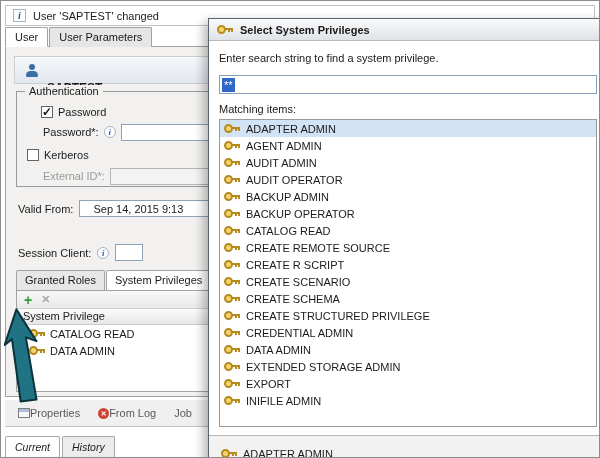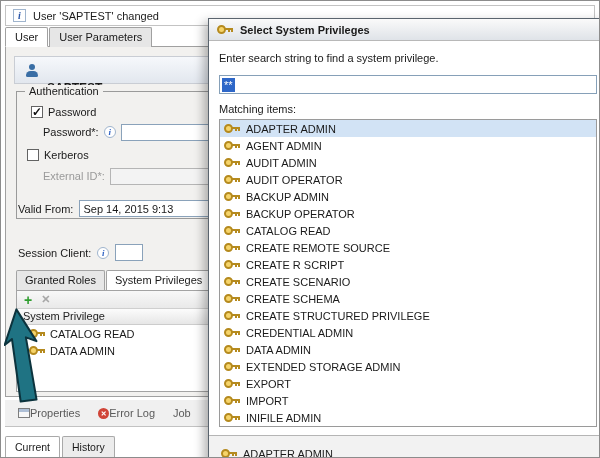--- a/index.html
+++ b/index.html
@@ -29,36 +29,36 @@
   .user-header { position:absolute; left:8px; top:9px; right:8px; height:28px;
     background:linear-gradient(180deg,#f6f8fb,#e2e7ee); border:1px solid #c9cdd4;
     display:flex; align-items:center; gap:7px; padding:0 10px; }
   .user-name { font-weight:bold; font-size:12px;margin-top:35px; }
   .user-icon { position:relative; width:15px; height:15px; display:inline-block; }
   .user-icon::before { content:''; position:absolute; left:4px; top:1px; width:6px; height:6px;
     border-radius:50%; background:#3a6ea5; }
   .user-icon::after { content:''; position:absolute; left:1px; top:8px; width:12px; height:6px;
     border-radius:6px 6px 2px 2px; background:#3a6ea5; }
 
-  .auth-group { position:absolute; left:10px; top:44px; width:232px; height:128px;
+  .auth-group { position:absolute; left:10px; top:44px; width:232px; height:96px;
     border:1px solid #9a9a9a; }
   .auth-legend { position:absolute; top:-7px; left:8px; background:#f2f1ef; padding:0 4px; }
   .g-row { position:absolute; display:flex; align-items:center; gap:5px; height:16px; }
 
   .checkbox { width:12px; height:12px; background:#fff; border:1px solid #636363;
     display:inline-block; position:relative; flex:0 0 auto; }
   .checkbox.checked::after { content:'\2713'; position:absolute; left:0; top:-2px;
     font-size:12px; font-weight:bold; color:#101010; }
 
   .info-icon { width:12px; height:12px; border-radius:50%; border:1px solid #9fb4cd; background:#fff;
     color:#2f62c4; font:italic bold 9px "Liberation Serif", serif; text-align:center; line-height:10px;
     display:inline-block; flex:0 0 auto; }
 
   .text-field { height:17px; border:1px solid #8aa2ba; background:#fff; font:11px "Liberation Sans",sans-serif;
-    padding:0 3px; color:#1a1a1a; }
+    padding:0 13px; color:#1a1a1a; }
   .text-field:disabled { background:#f3f3f3; color:#9a9a9a; border-color:#b5b5b5; }
   .disabled-label { color:#9a9a9a; }
 
   .form-row { position:absolute; left:12px; display:flex; align-items:center; gap:6px; }
 
   
   .priv-tabs { position:absolute; left:10px; top:223px; display:flex; z-index:1;text-align:center; }
   .ptab { padding:3px 8px 4px; background:#e7e7e7; border:1px solid #a3a3a3; border-bottom:none;
     border-radius:2px 2px 0 0; margin-right:1px; }
   .ptab.active { background:#fff; }
@@ -85,21 +85,21 @@
   
   .view-tabs { position:absolute; left:4px; right:4px; top:399px; height:27px;
     background:#f0f0f0; border-bottom:1px solid #c2c2c2; display:flex; align-items:center; padding:0 4px; }
   .vtab { display:flex; align-items:center; padding:3px 9px; color:#5a5a5a; }
   .prop-icon { width:12px; height:10px; border:1px solid #7d7d7d;
     background:linear-gradient(#aebfd6,#aebfd6) 0 0/100% 3px no-repeat,#f7f7f7; }
   .err-icon { width:11px; height:11px; border-radius:50%; background:#d04437; position:relative; }
   .err-icon::after { content:'\2715'; position:absolute; left:0; right:0; top:0; bottom:0;
     color:#fff; font-size:7px; line-height:11px; text-align:center; font-weight:bold; }
 
-  .footer-tabs { position:absolute; left:4px; top:435px; display:flex; gap:2px; }
+  .footer-tabs { position:absolute; left:4px; top:435px; display:flex; gap:2px;font-style:italic; }
   .ftab { padding:4px 9px 6px; border:1px solid #a9a9a9; border-bottom:none; background:#ececec;
     font-size:10.5px; border-radius:2px 2px 0 0; }
   .ftab.active { background:#fff; }
 
   
   .annot-arrow { position:absolute; left:3px; top:306px; z-index:5; }
 
   
   .dialog { position:absolute; left:207px; top:17px; width:400px; height:450px; z-index:10;
     background:#fff; border:1px solid #5a646e; box-shadow:-4px 4px 10px rgba(0,0,0,.3); }
@@ -135,21 +135,21 @@
 
   <div class="editor-body">
 
     <div class="user-header">
       <span class="user-icon"></span>
       <span class="user-name">SAPTEST</span>
     </div>
 
     <div class="auth-group">
       <span class="auth-legend">Authentication</span>
-      <div class="g-row" style="left:14px; top:12px;">
+      <div class="g-row" style="left:24px; top:12px;">
         <span class="checkbox checked"></span>
         <span>Password</span>
       </div>
       <div class="g-row" style="left:26px; top:32px;">
         <span>Password*:</span>
         <span class="info-icon">i</span>
         <input class="text-field" style="width: 110px;" type="password">
       </div>
       <div class="g-row" style="left:10px; top:55px;">
         <span class="checkbox"></span>
@@ -195,21 +195,21 @@
     </div>
   </div>
 
   <div class="view-tabs">
     <div class="vtab">
       <span class="prop-icon"></span>
       <span>Properties</span>
     </div>
     <div class="vtab">
       <span class="err-icon"></span>
-      <span>Error Log</span>
+      <span>From Log</span>
     </div>
     <div class="vtab">
       <span>Job</span>
     </div>
   </div>
 
   <div class="footer-tabs">
     <div class="ftab active">Current</div>
     <div class="ftab">History</div>
   </div>
@@ -290,24 +290,20 @@
         <div class="item">
             <span class="key"></span>
             <span>EXTENDED STORAGE ADMIN</span>
           </div>
         <div class="item">
             <span class="key"></span>
             <span>EXPORT</span>
           </div>
         <div class="item">
             <span class="key"></span>
-            <span>IMPORT</span>
-          </div>
-        <div class="item">
-            <span class="key"></span>
             <span>INIFILE ADMIN</span>
           </div>
       </div>
 
       <div class="detail">
         <span class="key"></span>
         <span>ADAPTER ADMIN</span>
       </div>
     </div>
   </div>

